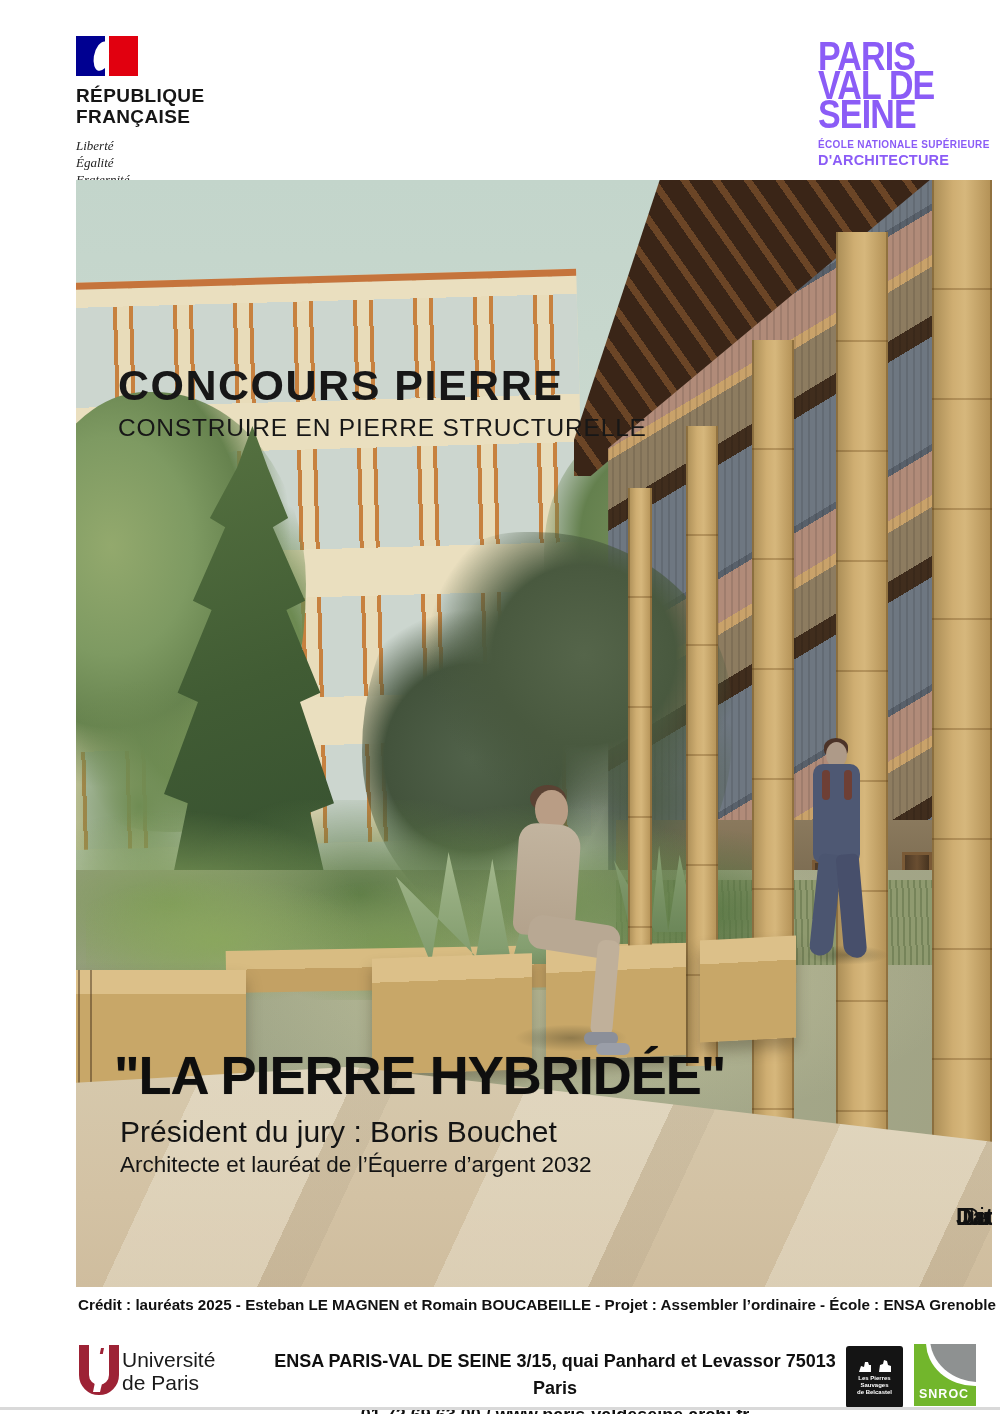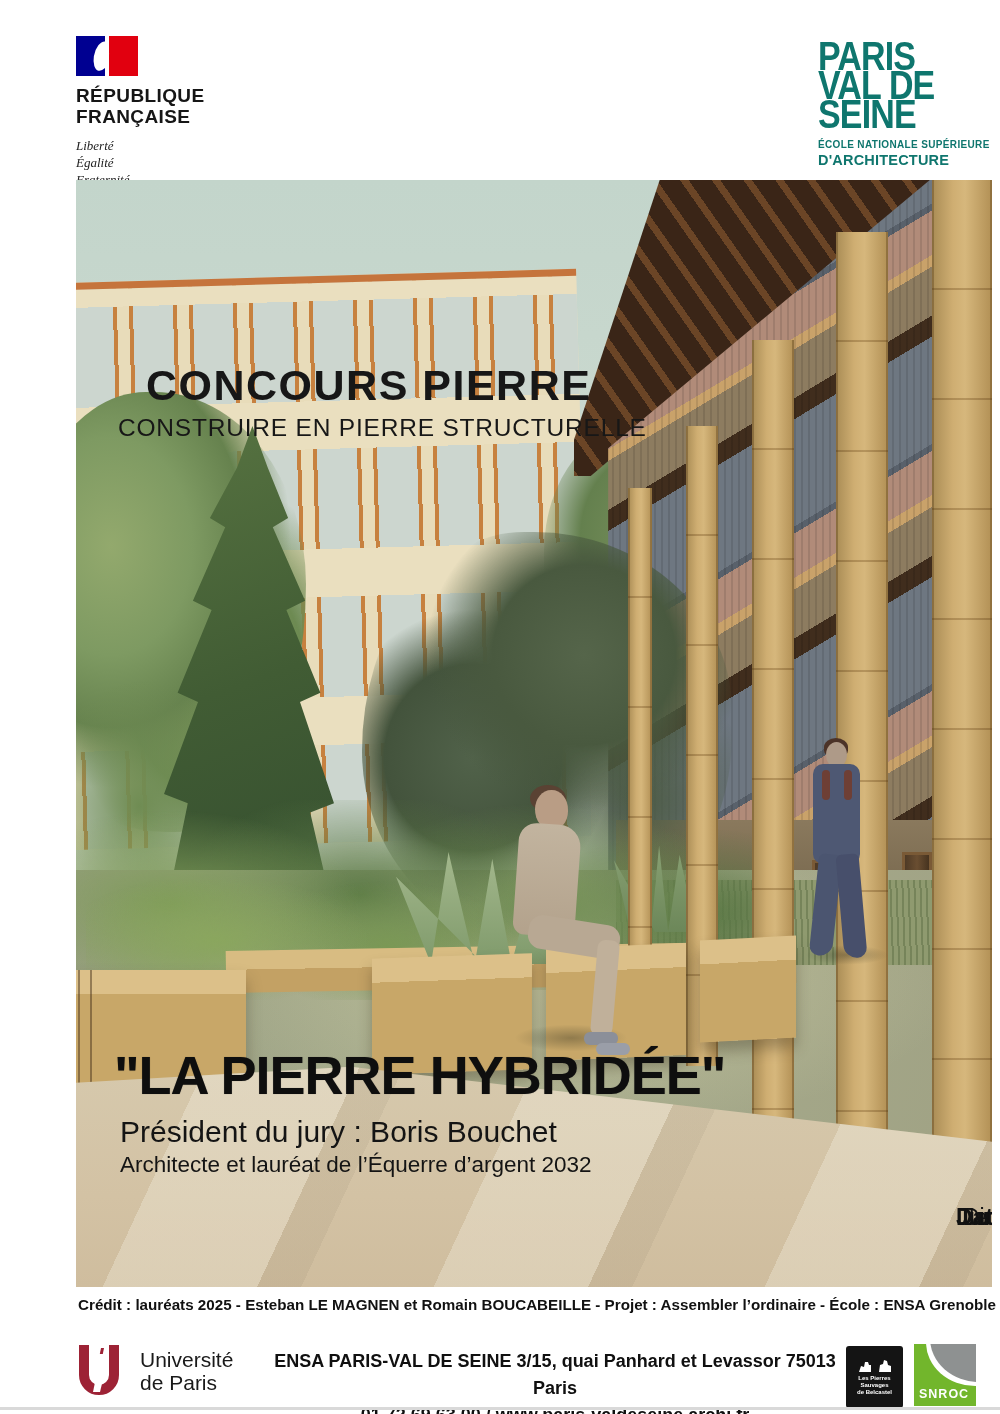--- a/index.html
+++ b/index.html
@@ -9,21 +9,21 @@
   
   .rf-block{position:absolute;left:76px;top:36px;}
   .rf-flag{position:relative;width:64px;height:40px;}
   .rf-flag .blue{position:absolute;left:0;top:0;width:29px;height:40px;background:#000091;}
   .rf-flag .red{position:absolute;left:33px;top:0;width:29px;height:40px;background:#e1000f;}
   .rf-flag .marianne{position:absolute;left:18px;top:5px;width:15px;height:30px;background:#fff;
      border-radius:62% 38% 55% 45%/55% 62% 38% 45%;transform:rotate(9deg);}
   .rf-name{margin-top:9px;font-size:19px;font-weight:700;line-height:1.13;letter-spacing:.4px;color:#161616;}
   .rf-motto{margin-top:9px;font-family:"Liberation Serif",serif;font-style:italic;font-size:13px;line-height:1.32;color:#222;}
 
-  .pvs-block{position:absolute;left:818px;top:42px;color:#0f766e;}
+  .pvs-block{position:absolute;left:818px;top:42px;color:#8b5cf6;}
   .pvs-main{font-weight:800;font-size:40px;line-height:29px;letter-spacing:-1px;transform:scaleX(.85);transform-origin:left top;white-space:nowrap;}
   .pvs-sub1{margin-top:10px;font-size:10px;font-weight:700;letter-spacing:.35px;white-space:nowrap;}
   .pvs-sub2{margin-top:2px;font-size:14.5px;font-weight:800;letter-spacing:.2px;white-space:nowrap;}
 
   
   .hero{position:absolute;left:76px;top:180px;width:916px;height:1107px;overflow:hidden;
         background:linear-gradient(180deg,#c3d5cb 0%,#cbd9cf 28%,#d4dcd1 55%,#d7dbce 75%);}
   .hero *{position:absolute;}
 
   .bg-building{left:-12px;top:96px;width:520px;height:560px;transform:rotate(-1.6deg);
@@ -127,32 +127,32 @@
   .walker .w-strap2{left:44px;top:30px;width:8px;height:30px;background:#6e3f35;border-radius:4px;}
   .walker .w-legl{left:14px;top:114px;width:23px;height:102px;background:#4b5570;transform:rotate(6deg);border-radius:6px 6px 14px 10px;}
   .walker .w-legr{left:40px;top:114px;width:23px;height:104px;background:#474f6b;transform:rotate(-5deg);border-radius:6px 6px 10px 14px;}
   .pshadow{background:radial-gradient(50% 50% at 50% 50%,rgba(40,40,25,.35),rgba(40,40,25,0) 75%);}
   .pshadow.s1{left:420px;top:840px;width:150px;height:36px;}
   .pshadow.s2{left:716px;top:762px;width:110px;height:26px;}
 
   
   .hero .txt{white-space:nowrap;line-height:1;}
   .year{left:36px;top:26px;font-size:200px;font-weight:800;letter-spacing:8px;color:#fff;}
-  .title{left:42px;top:184px;font-size:43px;font-weight:800;letter-spacing:1.5px;color:#171717;margin-left:28px;}
+  .title{left:42px;top:184px;font-size:43px;font-weight:800;letter-spacing:1.5px;color:#171717;}
   .subtitle{left:42px;top:236px;font-size:24.5px;font-weight:500;letter-spacing:.8px;color:#171717;}
   .theme{left:38px;top:868px;font-size:54px;font-weight:800;letter-spacing:-1px;color:#0e0e0e;text-shadow:0 0 1px rgba(0,0,0,.35);}
   .president{left:44px;top:937px;font-size:30px;font-weight:500;color:#141414;}
   .jurydetail{left:44px;top:974px;font-size:22.5px;font-weight:500;color:#141414;}
   .dates{right:36px;top:1020px;text-align:right;font-size:23px;line-height:34px;color:#121212;white-space:nowrap;}
   .dates .lbl{font-weight:700;}
   .dates .val{font-weight:500;margin-left:7px;}
 
   
   .credit{position:absolute;left:78px;top:1296px;font-size:15.2px;font-weight:600;color:#111;white-space:nowrap;}
-  .univ{position:absolute;left:76px;top:1342px;display:flex;align-items:center;gap:18px;}
+  .univ{position:absolute;left:76px;top:1342px;display:flex;align-items:center;gap:0;}
   .univ-name{font-size:21px;color:#1a1a1a;line-height:1.1;}
   .addr{position:absolute;left:265px;top:1348px;width:580px;text-align:center;font-size:18px;font-weight:600;color:#101010;line-height:27px;}
   .partner-black{position:absolute;left:846px;top:1346px;width:57px;height:62px;background:#141414;border-radius:3px;
      display:flex;flex-direction:column;align-items:center;justify-content:center;gap:2px;}
   .partner-black .figs{display:flex;gap:6px;}
   .partner-black .cap{color:#fff;font-size:6px;line-height:1.2;text-align:center;font-weight:700;}
   .partner-green{position:absolute;left:914px;top:1344px;width:62px;height:62px;background:#72b62c;overflow:hidden;}
   .partner-green .gray{position:absolute;right:-6px;top:-8px;width:52px;height:46px;background:#8e9191;
      border-radius:0 0 0 95%;box-shadow:-4px 4px 0 #fff;}
   .partner-green .snroc{position:absolute;left:5px;bottom:5px;color:#fff;font-size:12.5px;font-weight:800;letter-spacing:1px;}

